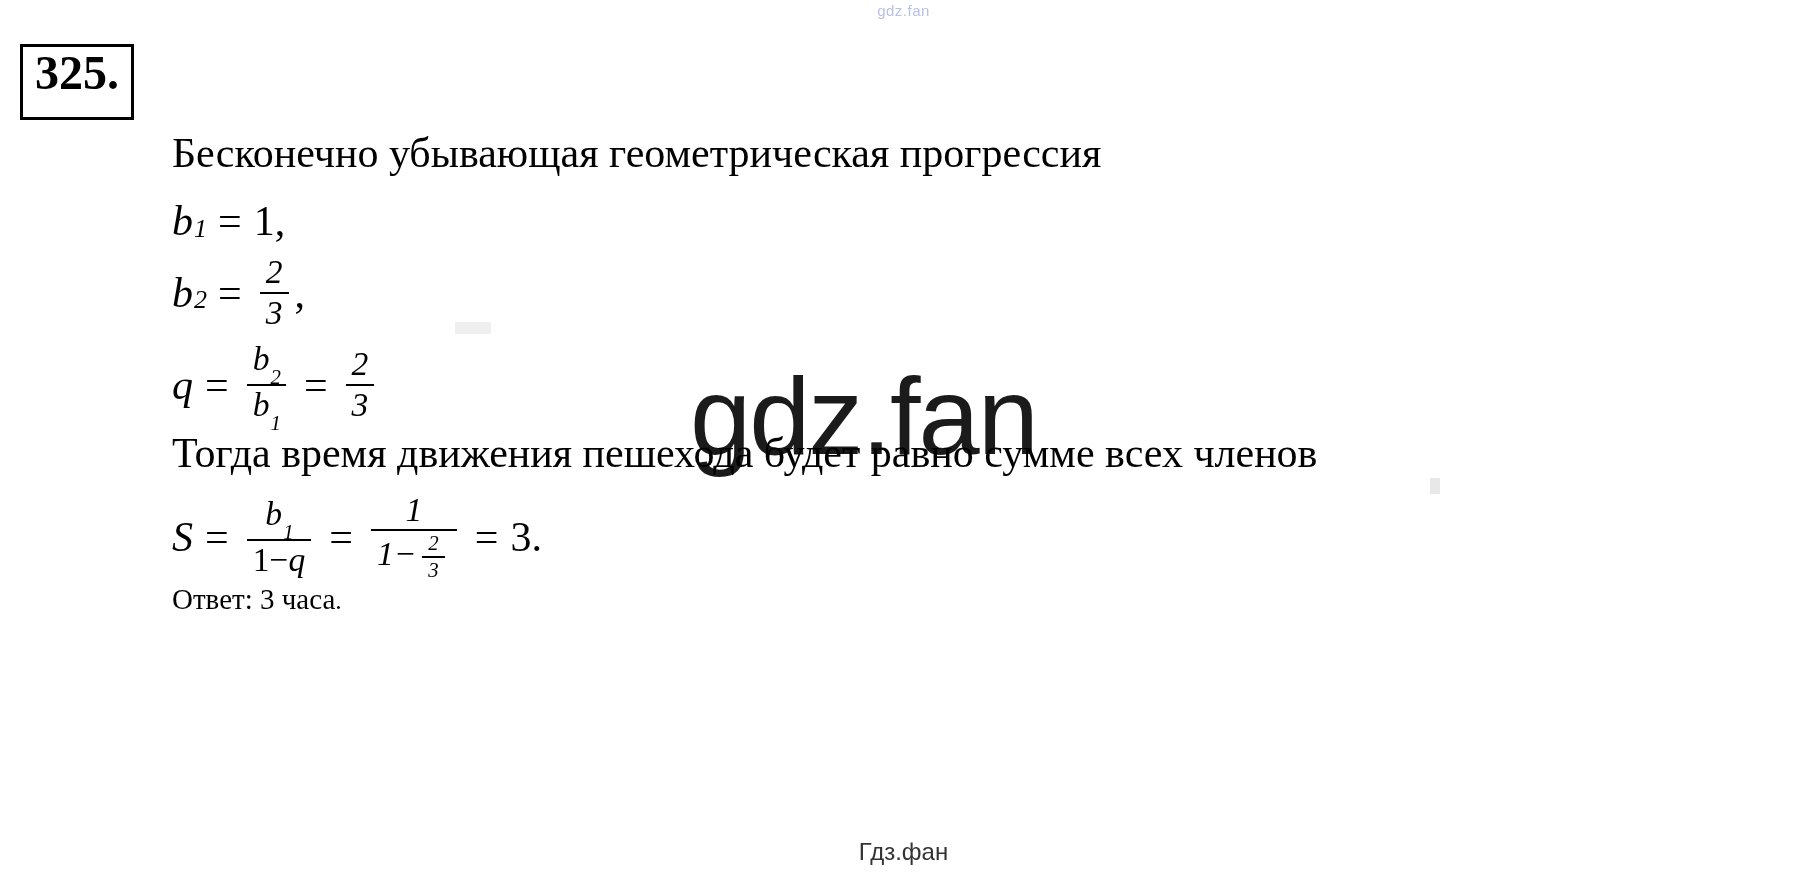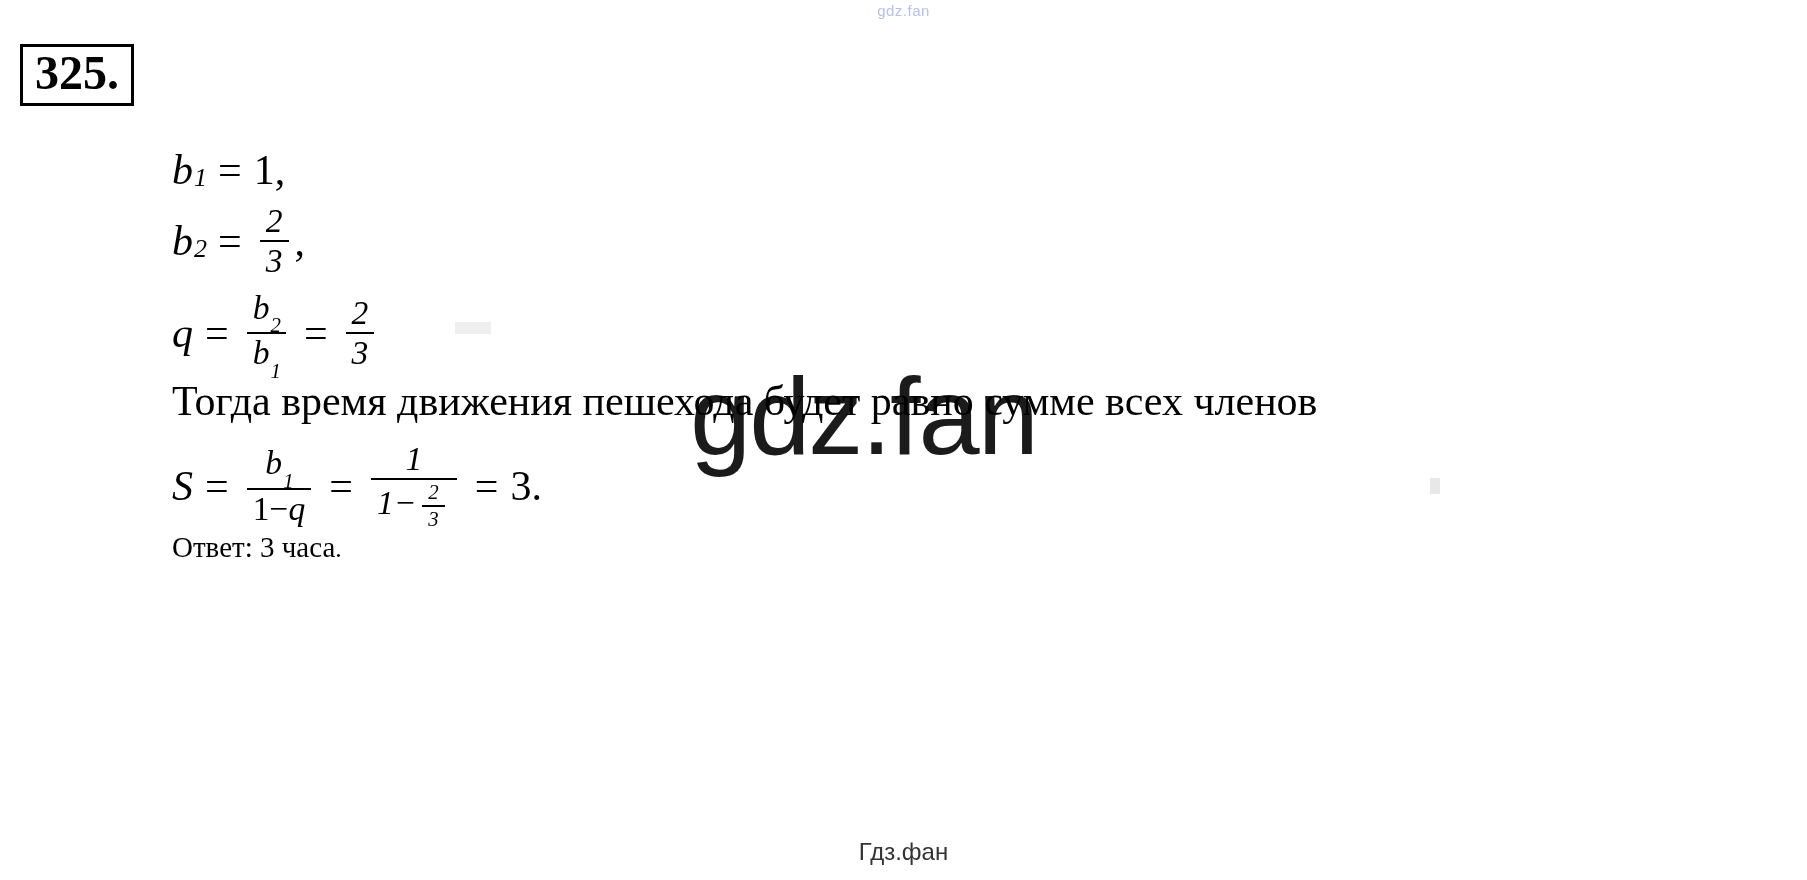--- a/index.html
+++ b/index.html
@@ -49,21 +49,21 @@
     font-size: 24px;
     color: #333333;
   }
 
   
   .task-number {
     position: absolute;
     top: 44px;
     left: 20px;
     border: 3px solid #000;
-    padding: 2px 12px 6px 12px;
+    padding: 2px 12px 20px 12px;
     font-family: "Liberation Serif", serif;
     font-size: 48px;
     font-weight: bold;
     line-height: 1.0;
   }
 
   
   .content {
     position: absolute;
     left: 172px;
@@ -153,20 +153,21 @@
 
 <div class="task-number">325.</div>
 
 <div class="smudge1"></div>
 <div class="smudge2"></div>
 
 <div class="wm-center">gdz.fan</div>
 
 <div class="content">
 
+  <div class="para">Бесконечно убывающая геометрическая прогрессия</div>
 
   <div class="math line-b1">
     <span class="var">b</span>
       <span class="sub">1</span>
     <span class="op">=</span>
     <span class="up">1</span>
       <span class="comma">,</span>
   </div>
 
   <div class="math line-b2">

